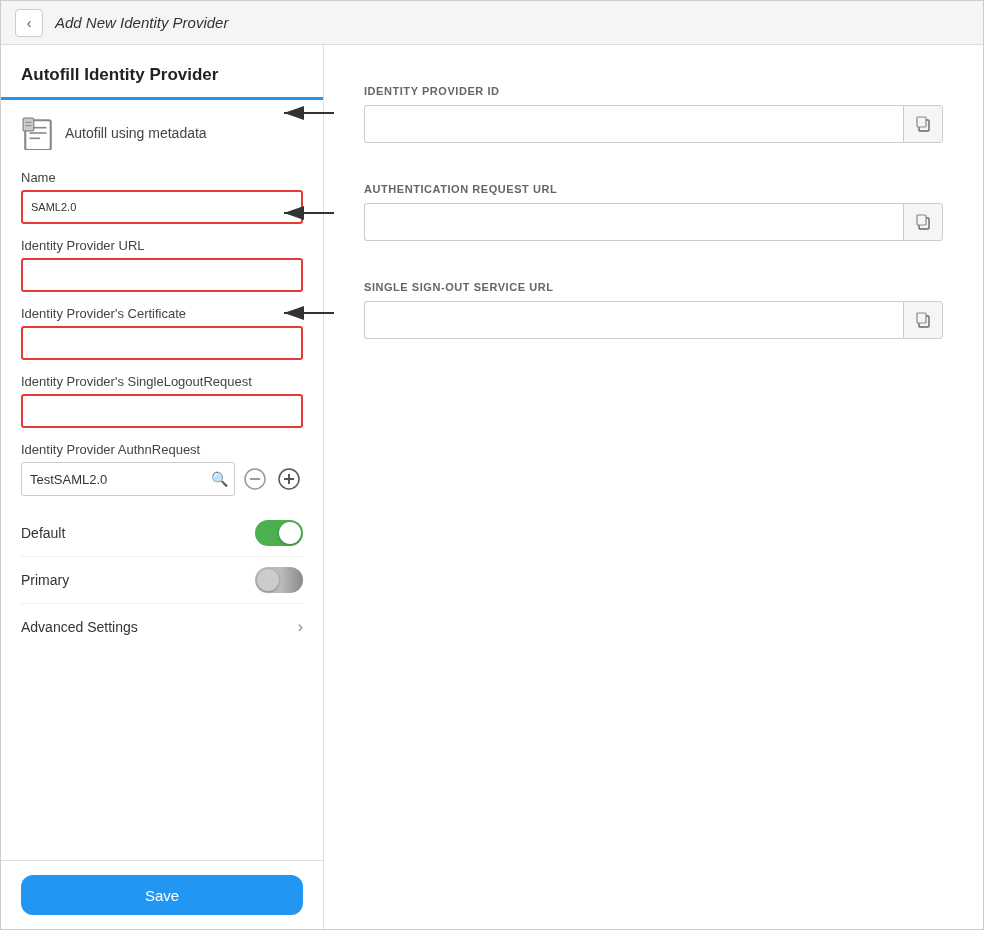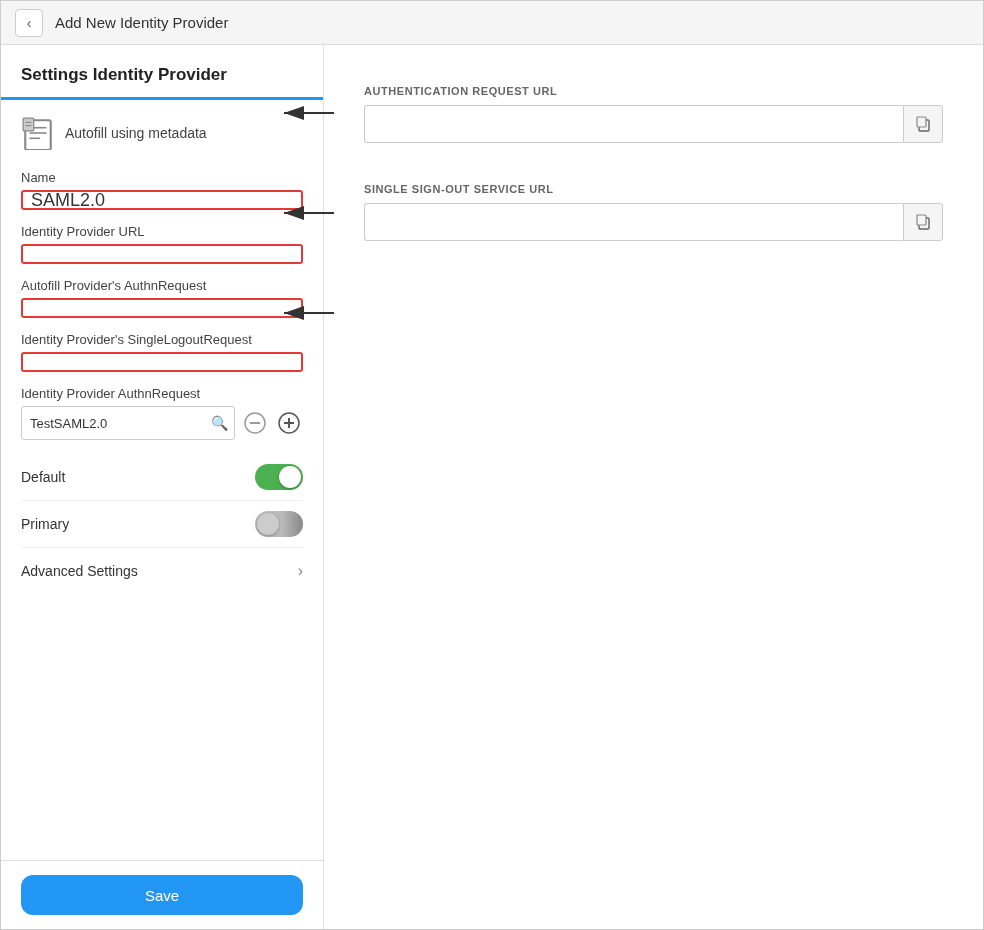--- a/index.html
+++ b/index.html
@@ -38,20 +38,21 @@
       justify-content: center;
       cursor: pointer;
       margin-right: 12px;
       font-size: 14px;
       color: #555;
     }
     .title-bar-text {
       font-size: 15px;
       color: #333;
       font-weight: 400;
+      font-style: italic;
     }
     .content-area {
       display: flex;
       flex: 1;
     }
     
     .left-panel {
       width: 323px;
       border-right: 1px solid #e0e0e0;
       display: flex;
@@ -94,25 +95,25 @@
       margin-bottom: 14px;
     }
     .field-label {
       font-size: 13px;
       color: #444;
       margin-bottom: 5px;
       display: block;
     }
     .field-input {
       width: 100%;
-      height: 20px;
+      height: 34px;
       border: 2px solid #e53935;
       border-radius: 3px;
       padding: 0 8px;
-      font-size: 18px;
+      font-size: 11px;
       color: #333;
       outline: none;
     }
     
     .cert-row {
       display: flex;
       align-items: center;
       gap: 6px;
       margin-top: 5px;
     }
@@ -286,21 +287,21 @@
     <button class="back-button">
       <span>‹</span>
     </button>
     <span class="title-bar-text">Add New Identity Provider</span>
   </div>
 
   <div class="content-area">
 
     <div class="left-panel">
       <div class="left-panel-header">
-        <h2>Settings Identity Provider</h2>
+        <h2>Autofill Identity Provider</h2>
       </div>
 
       <div class="left-panel-body">
 
         <div class="autofill-row">
           <svg class="autofill-icon" viewBox="0 0 32 32" fill="none" xmlns="http://www.w3.org/2000/svg">
             <rect x="4" y="4" width="24" height="28" rx="2" stroke="#888" stroke-width="2" fill="none"></rect>
             <line x1="8" y1="11" x2="24" y2="11" stroke="#888" stroke-width="1.5"></line>
             <line x1="8" y1="16" x2="24" y2="16" stroke="#888" stroke-width="1.5"></line>
             <line x1="8" y1="21" x2="18" y2="21" stroke="#888" stroke-width="1.5"></line>
@@ -315,21 +316,21 @@
           <label class="field-label">Name</label>
           <input class="field-input" type="text" value="SAML2.0" style="">
         </div>
 
         <div class="field-group">
           <label class="field-label">Identity Provider URL</label>
           <input class="field-input" type="text" value="" style="">
         </div>
 
         <div class="field-group">
-          <label class="field-label">Autofill Provider's AuthnRequest</label>
+          <label class="field-label">Identity Provider's Certificate</label>
           <input class="field-input" type="text" value="" style="">
         </div>
 
         <div class="field-group">
           <label class="field-label">Identity Provider's SingleLogoutRequest</label>
           <input class="field-input" type="text" value="" style="">
         </div>
 
         <div class="field-group">
           <label class="field-label">Identity Provider AuthnRequest</label>
@@ -390,20 +391,32 @@
           </marker>
         </defs>
 
         <path d="M 10,68 L -40,68" stroke="#333" stroke-width="2" fill="none" marker-end="url(#arrowhead)"></path>
 
         <path d="M 10,168 L -40,168" stroke="#333" stroke-width="2" fill="none" marker-end="url(#arrowhead)"></path>
 
         <path d="M 10,268 L -40,268" stroke="#333" stroke-width="2" fill="none" marker-end="url(#arrowhead)"></path>
       </svg>
 
+      <div class="right-field-group">
+        <label class="right-field-label">IDENTITY PROVIDER ID</label>
+        <div class="right-input-row">
+          <input class="right-input" type="text" value="" style="">
+          <button class="copy-btn" title="Copy">
+            <svg width="16" height="16" viewBox="0 0 16 16">
+              <rect x="4" y="4" width="10" height="11" rx="1" stroke="#666" stroke-width="1.4" fill="none"></rect>
+              <rect x="2" y="1" width="9" height="10" rx="1" stroke="#888" stroke-width="1.2" fill="#f5f5f5"></rect>
+            </svg>
+          </button>
+        </div>
+      </div>
 
       <div class="right-field-group">
         <label class="right-field-label">AUTHENTICATION REQUEST URL</label>
         <div class="right-input-row">
           <input class="right-input" type="text" value="" style="">
           <button class="copy-btn" title="Copy">
             <svg width="16" height="16" viewBox="0 0 16 16">
               <rect x="4" y="4" width="10" height="11" rx="1" stroke="#666" stroke-width="1.4" fill="none"></rect>
               <rect x="2" y="1" width="9" height="10" rx="1" stroke="#888" stroke-width="1.2" fill="#f5f5f5"></rect>
             </svg>

